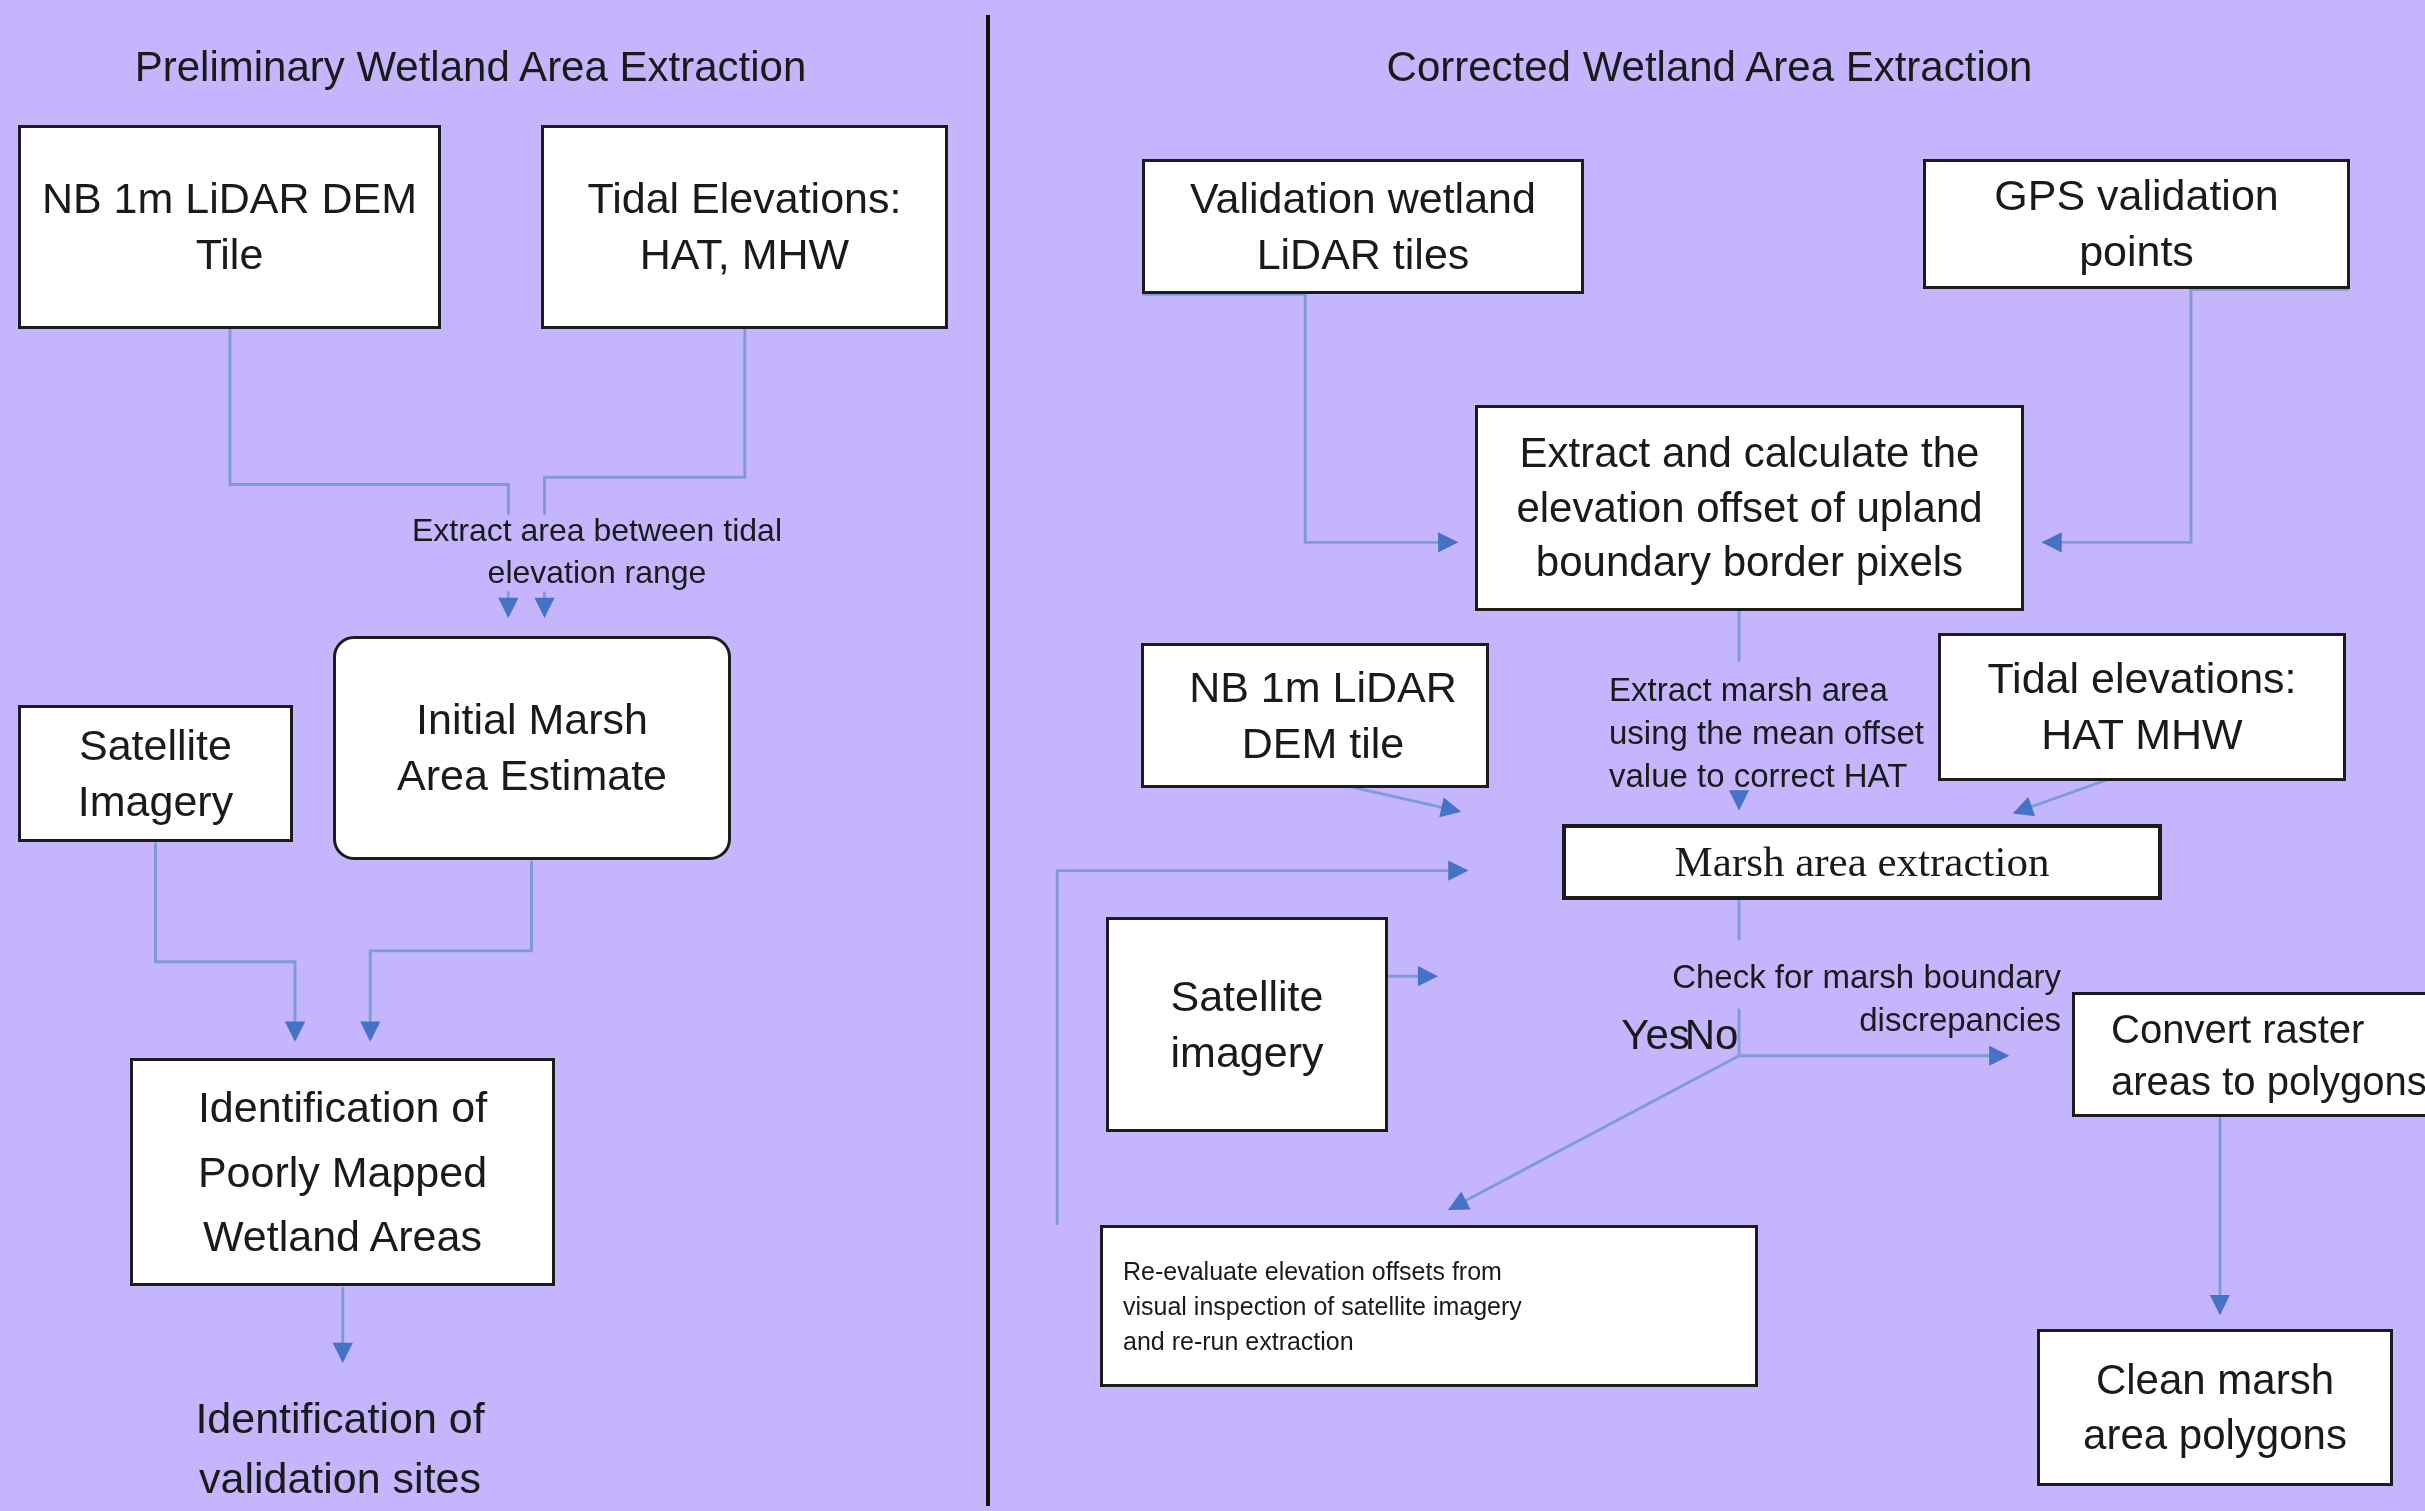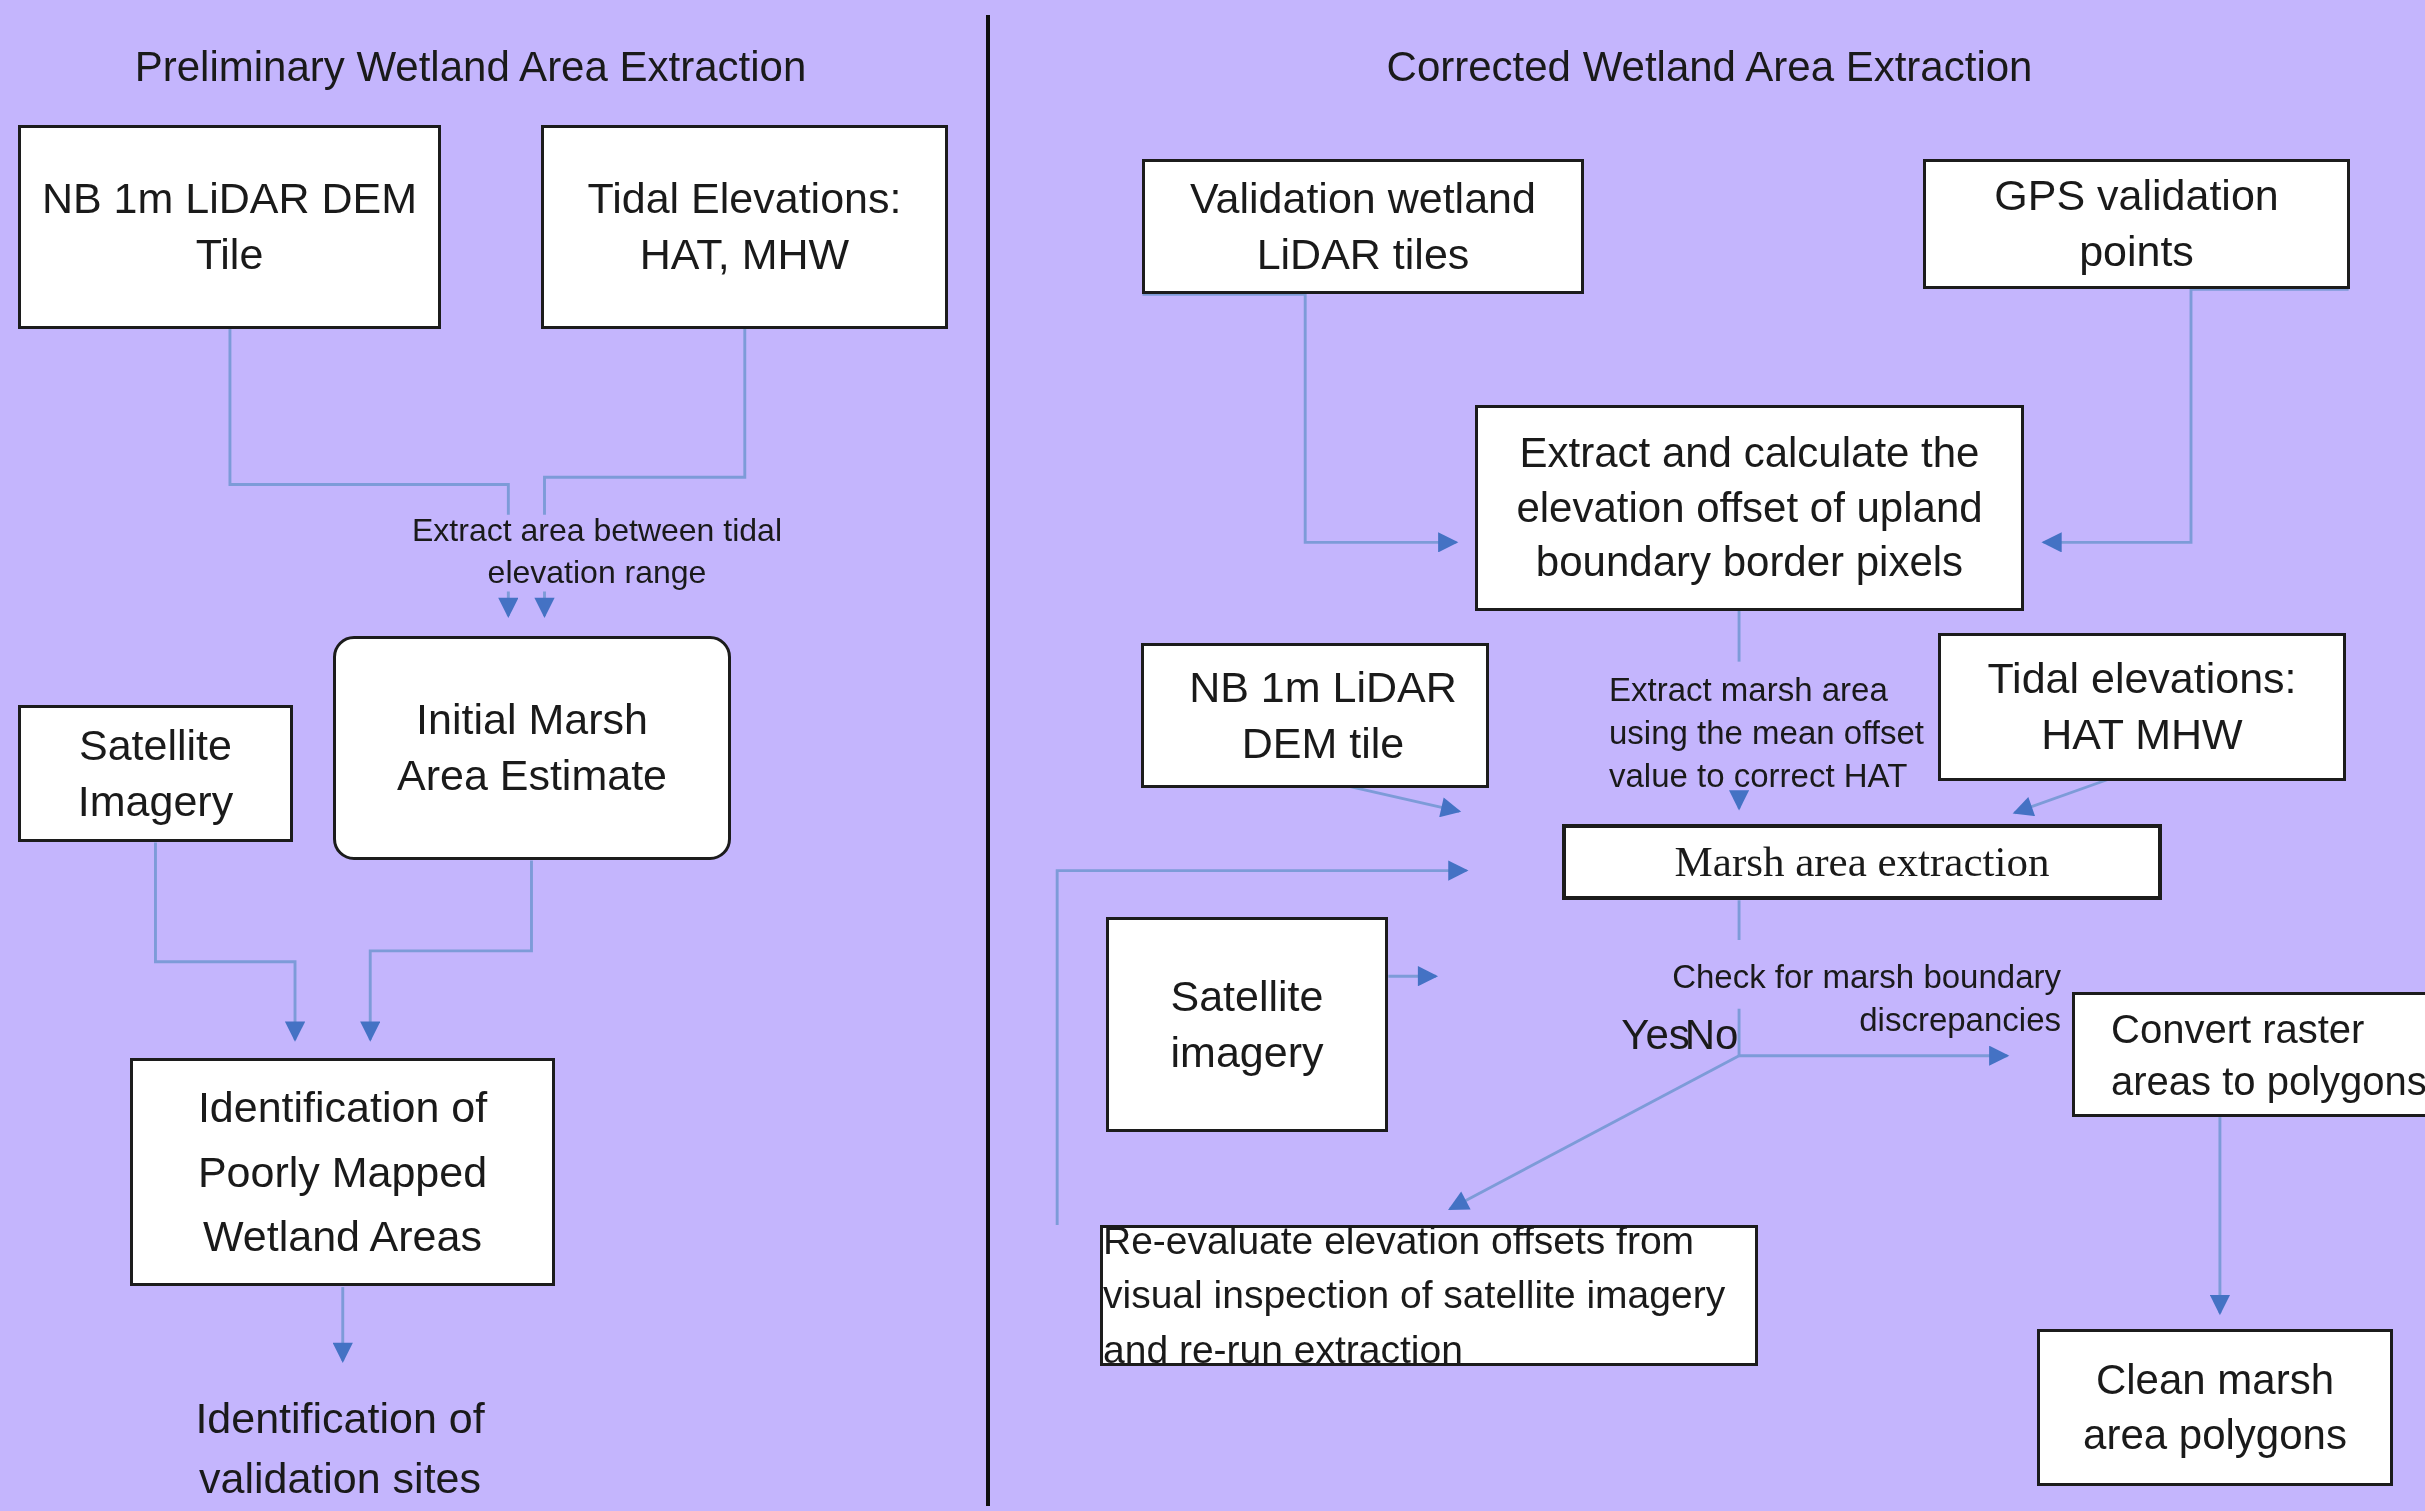--- a/index.html
+++ b/index.html
@@ -152,21 +152,21 @@
 imagery</div>
 
   <div class="note" style="left:1468px;top:956px;width:593px;font-size:33px;text-align:right;">Check for marsh boundary discrepancies</div>
 
   <div class="decision" style="left:1605px;top:1011px;width:101px;">Yes</div>
   <div class="decision" style="left:1668px;top:1011px;width:87px;">No</div>
 
   <div class="box left-text" style="left:2024px;top:992px;width:390px;height:125px;font-size:40px;padding-left:36px;">Convert raster
 areas to polygons</div>
 
-  <div class="box left-text" style="left:1052px;top:1225px;width:658px;height:141px;font-size:39px;line-height:1.4;">Re-evaluate elevation offsets from
+  <div class="box left-text" style="left:1052px;top:1225px;width:658px;height:162px;font-size:25px;line-height:1.4;padding-left:20px;">Re-evaluate elevation offsets from
 visual inspection of satellite imagery
 and re-run extraction</div>
 
   <div class="box" style="left:2037px;top:1329px;width:356px;height:157px;font-size:42px;">Clean marsh
 area polygons</div>
 
 </div>
 
 
 </body></html>

